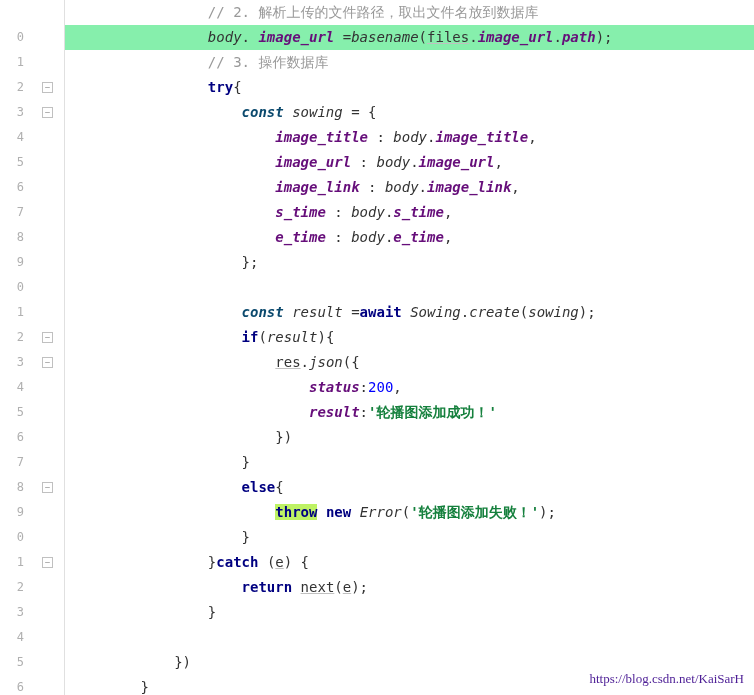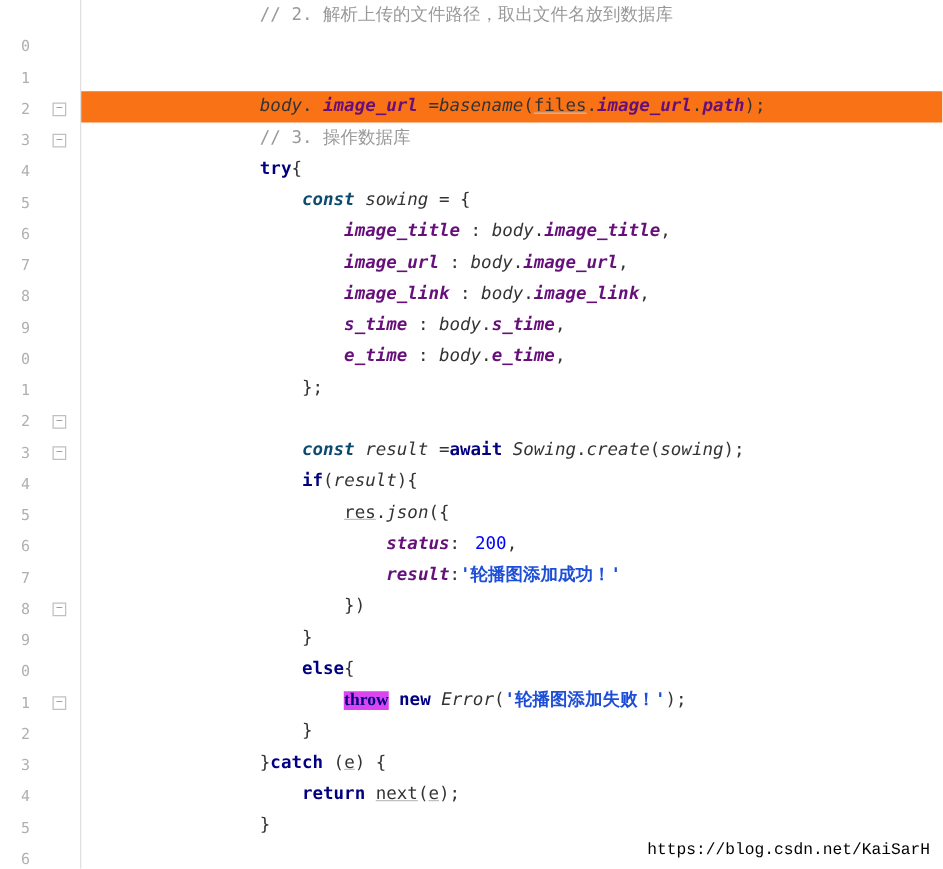--- a/index.html
+++ b/index.html
@@ -56,41 +56,40 @@
     top: 0;
     right: 0;
     line-height: 25px;
     white-space: pre;
   }
   .line {
     height: 25px;
     padding-left: 8px;
   }
   .line.hl {
-    background: #f97316;
-    margin-top: 48px;
+    background: #86efac;
   }
   .cm { color: #999999; }
   .kw { color: #000080; font-weight: bold; }
   .kw-it { color: #0c4a6e; font-weight: bold; font-style: italic; }
   .prop { color: #660e7a; font-weight: bold; font-style: italic; }
   .id { font-style: italic; }
-  .num { color: #0000ff; margin-left: 12px; }
-  .str { color: #1d4ed8; font-weight: bold; margin-top: 32px; }
+  .num { color: #0000ff; }
+  .str { color: #15803d; font-weight: bold; margin-top: 32px; }
   .fn { font-style: italic; }
   .cls { font-style: italic; }
   .underline { text-decoration: underline; text-decoration-color: #c0c0c0; }
-  .hl-word { background: #d946ef; font-family: Liberation Serif, serif; }
+  .hl-word { background: #bef264; }
   .watermark {
     position: absolute;
     right: 10px;
     bottom: 8px;
-    color: #000000;
+    color: #4c1d95;
     font-size: 13px;
-    font-family: Liberation Mono, monospace;
+    font-family: Liberation Serif, serif;
     text-align: right;
   }
 </style>
 </head>
 <body>
 
 <div class="gutter">
   <div class="line-numbers" id="line-numbers">
       <div style="height: 25px;"></div>
       <div style="height: 25px;">0</div>

